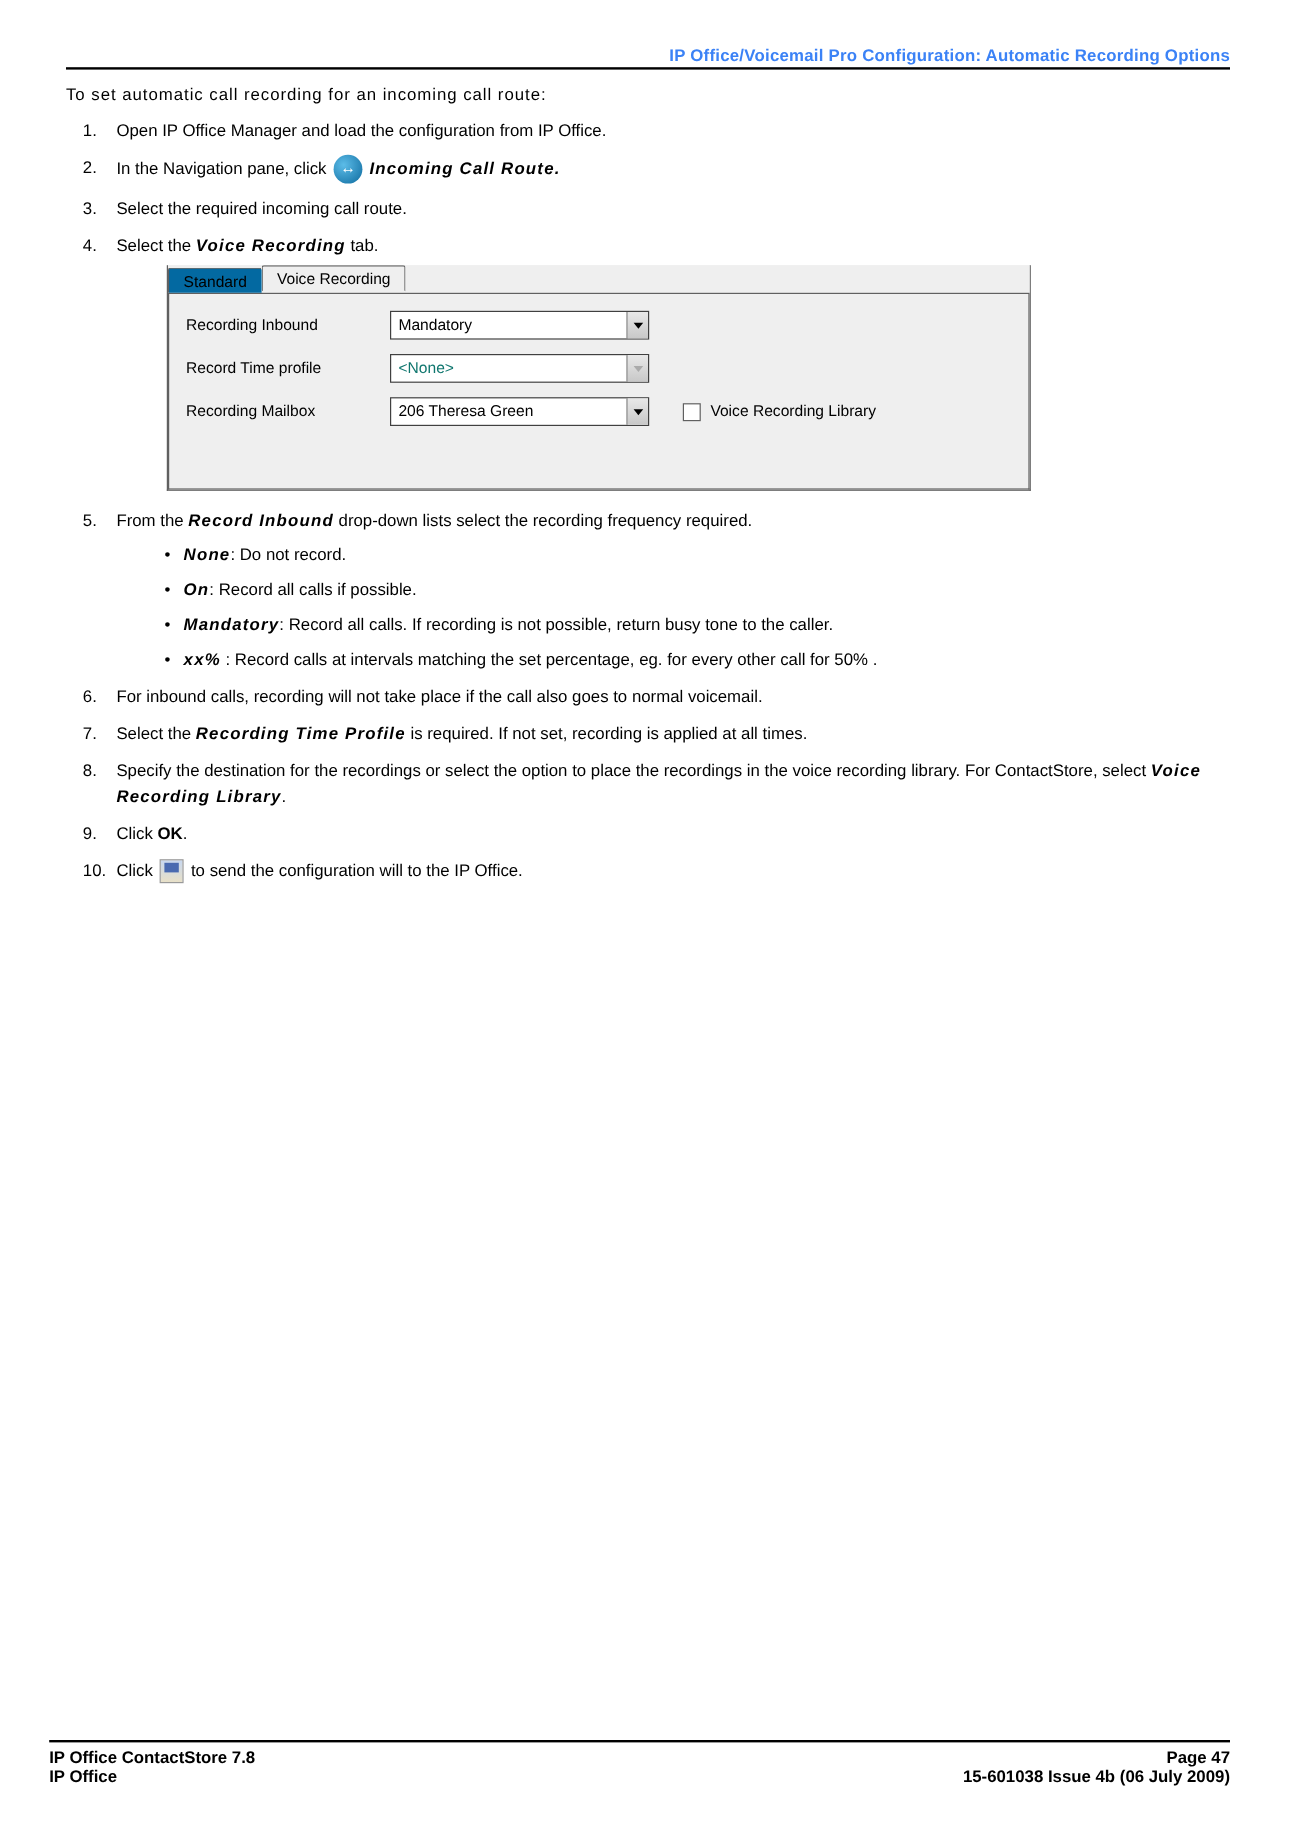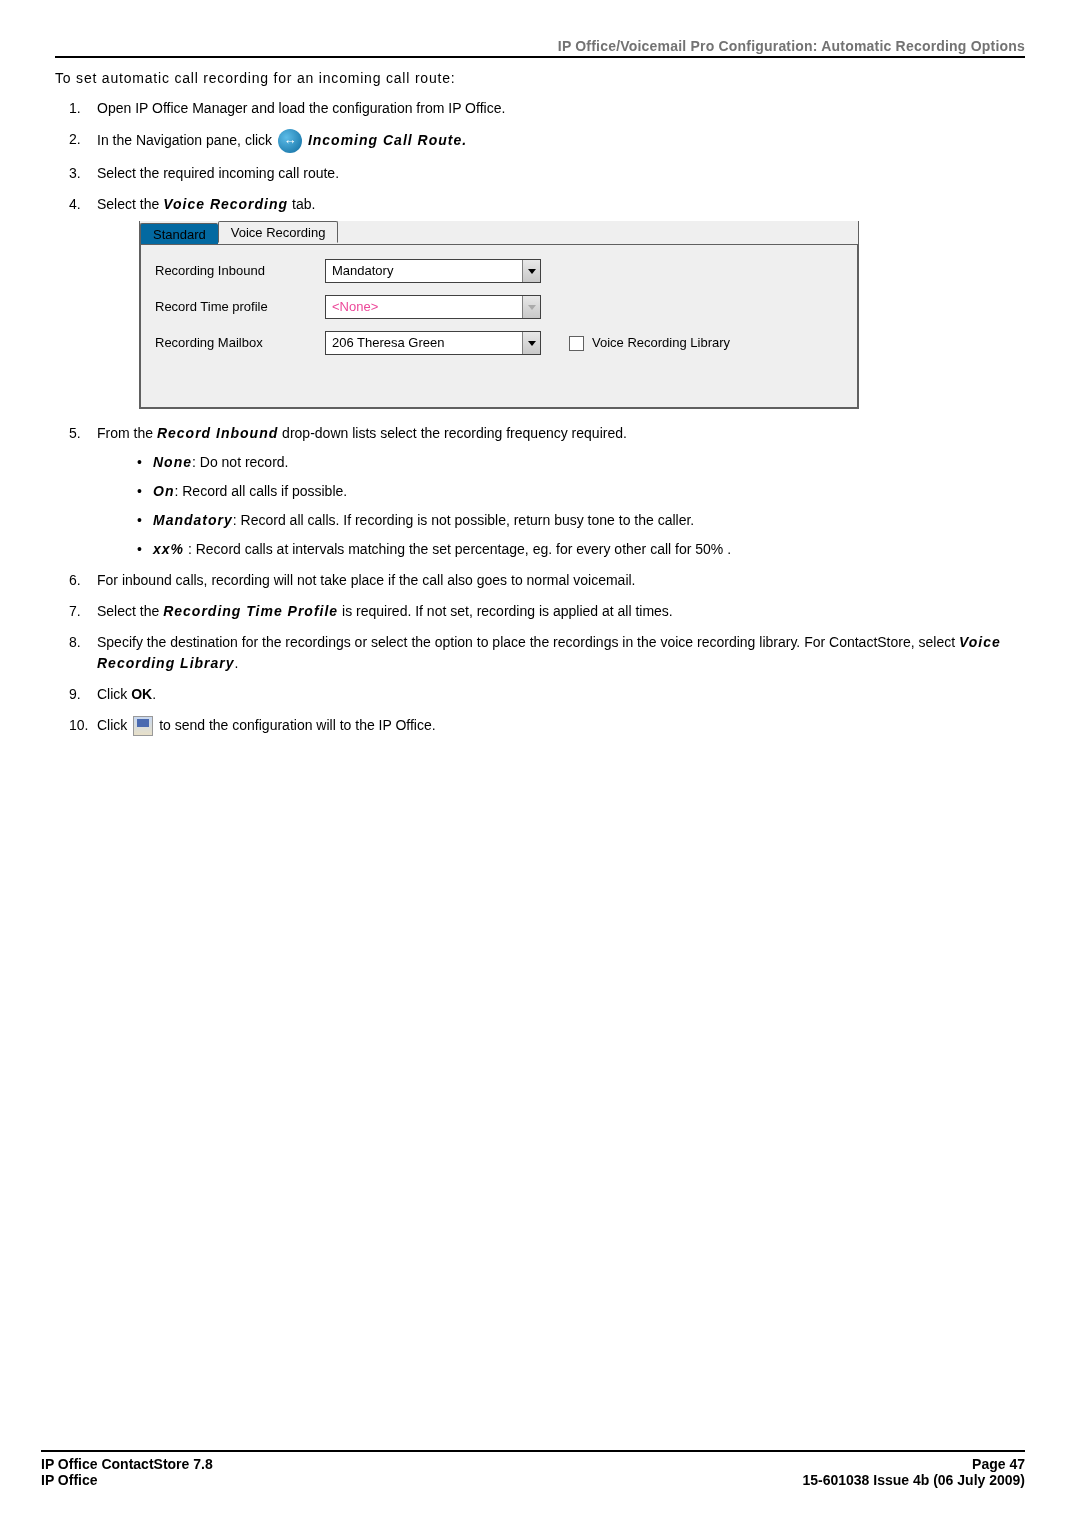--- a/index.html
+++ b/index.html
@@ -11,21 +11,21 @@
       font-size: 14px;
       color: #000;
       position: relative;
     }
     .page {
       padding: 38px 55px 0 55px;
     }
     .header-title {
       text-align: right;
       font-weight: bold;
-      color: #737373;
+      color: #3b82f6;
       font-size: 14px;
       letter-spacing: 0.2px;
       border-bottom: 2px solid #000;
       padding-bottom: 2px;
     }
     .intro {
       margin-top: 12px;
       font-size: 14px;
       letter-spacing: 0.8px;
     }
@@ -149,21 +149,21 @@
     }
     .dropdown {
       display: flex;
       width: 216px;
       height: 24px;
       border: 1px solid #404040;
       background: #fff;
       align-items: center;
     }
     .dropdown.disabled {
-      color: #ec4899;
+      color: #0f766e;
     }
     .dropdown .dd-text {
       flex: 1;
       padding: 0 6px;
       font-size: 13px;
     }
     .dropdown .dd-btn {
       width: 18px;
       height: 100%;
       background: linear-gradient(#e8e8e8, #c8c8c8);

